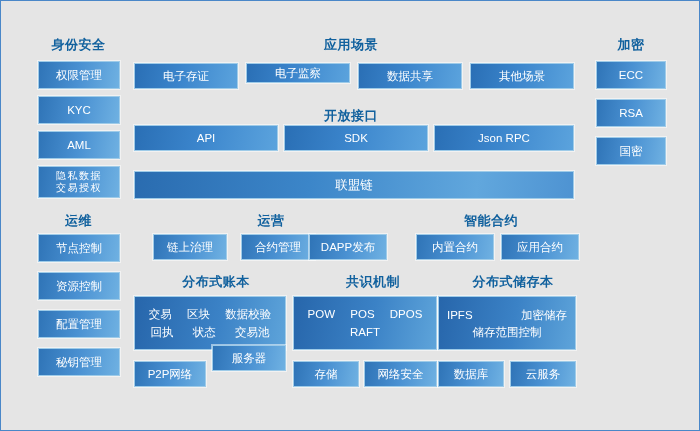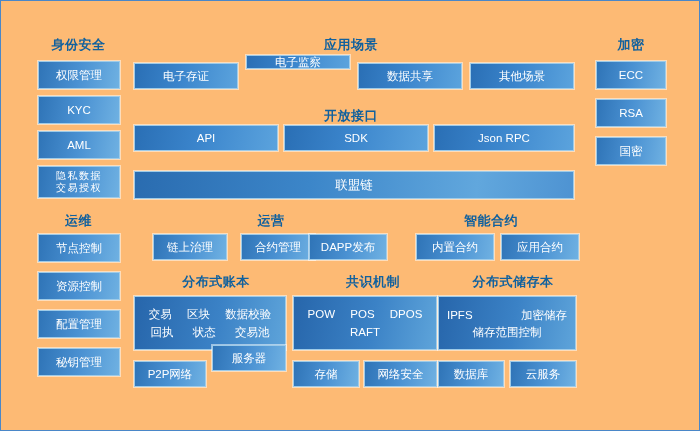--- a/index.html
+++ b/index.html
@@ -7,21 +7,21 @@
     width:700px;height:431px;
     background:#ffffff;
     font-family:"Liberation Sans","DejaVu Sans",sans-serif;
     overflow:hidden;
   }
   #canvas{
     position:relative;
     width:700px;height:431px;
     box-sizing:border-box;
     border:1px solid #4a87c8;
-    background:#fdba74;
+    background:#e5e5e5;
   }
   .sec-title{
     position:absolute;
     font-size:13px;
     font-weight:bold;
     color:#11619e;
     text-align:center;
     letter-spacing:0.5px;
     white-space:nowrap;
     line-height:16px;
@@ -112,21 +112,21 @@
     <span class="t">AML</span>
   </div>
   <div class="box alt twoline" style="left:37px;top:165px;width:82px;height:32px;">
     <span class="t">隐私数据</span>
     <span class="t">交易授权</span>
   </div>
 
   <div class="box" style="left:133px;top:62px;width:104px;height:26px;">
     <span class="t">电子存证</span>
   </div>
-  <div class="box" style="left:245px;top:54px;width:104px;height:14px;">
+  <div class="box" style="left:245px;top:62px;width:104px;height:20px;">
     <span class="t">电子监察</span>
   </div>
   <div class="box" style="left:357px;top:62px;width:104px;height:26px;">
     <span class="t">数据共享</span>
   </div>
   <div class="box" style="left:469px;top:62px;width:104px;height:26px;">
     <span class="t">其他场景</span>
   </div>
 
   <div class="box alt" style="left:595px;top:60px;width:70px;height:28px;">

